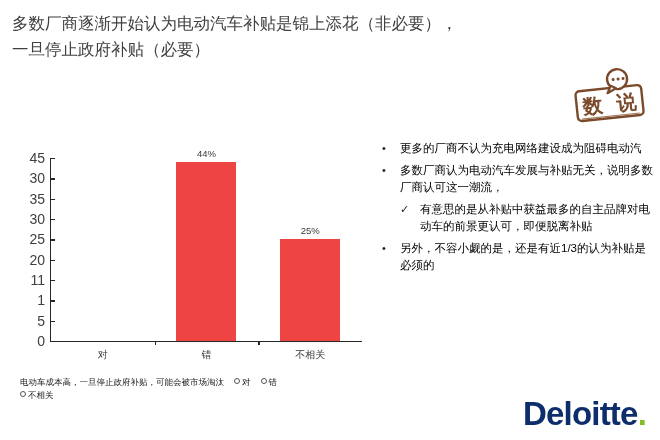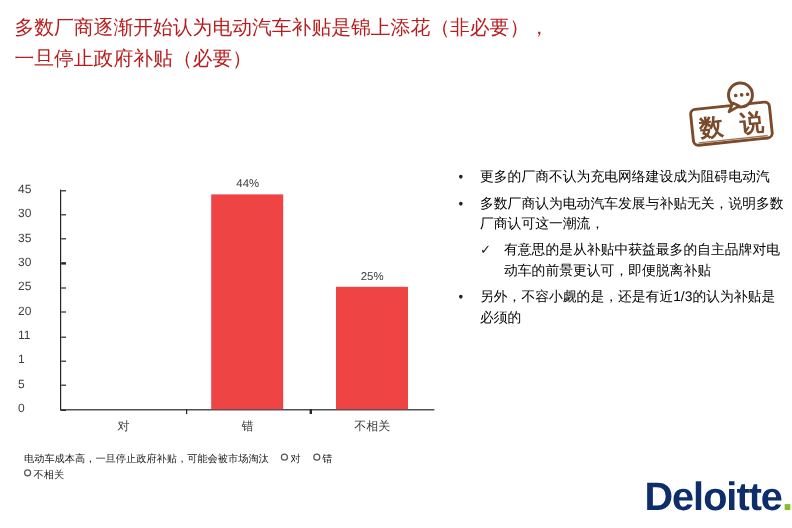--- a/index.html
+++ b/index.html
@@ -18,21 +18,21 @@
 
   
   #slide-title {
     position: absolute;
     left: 12px;
     top: 10px;
     width: 630px;
     font-size: 16.5px;
     line-height: 26px;
     font-weight: 400;
-    color: #b91c1c;
+    color: #404040;
     letter-spacing: 0px;
   }
   #slide-title .ttl-line { display: block; white-space: nowrap; }
 
   
   #watermark {
     position: absolute;
     left: 562px;
     top: 66px;
     width: 96px;
@@ -54,23 +54,24 @@
     right: 4px;
     bottom: 28px;
     border-left: 1.2px solid #262626;
     border-bottom: 1.2px solid #262626;
   }
   .ytick {
     position: absolute;
     right: 100%;
     transform: translateY(-50%);
     white-space: nowrap;
-    font-size: 10px;
+    font-size: 14px;
     color: #404040;
     padding-right: 6px;
+    text-align: right;
     width: 30px;
   }
   .ytick::after {
     content: "";
     position: absolute;
     left: 100%;
     top: 50%;
     width: 4px;
     height: 1.2px;
     background: #262626;
@@ -175,21 +176,21 @@
     left: 22px;
     top: 0px;
     font-size: 11px;
     line-height: 17.5px;
     color: #222;
   }
 
   
   #deloitte-logo {
     position: absolute;
-    right: 0;
+    right: 14px;
     bottom: 10px;
     font-size: 33px;
     font-weight: bold;
     letter-spacing: -0.8px;
     color: #0d2d6b;
     line-height: 1;
   }
   #deloitte-logo .dot { color: #86bc25; }
 </style>
 </head>

